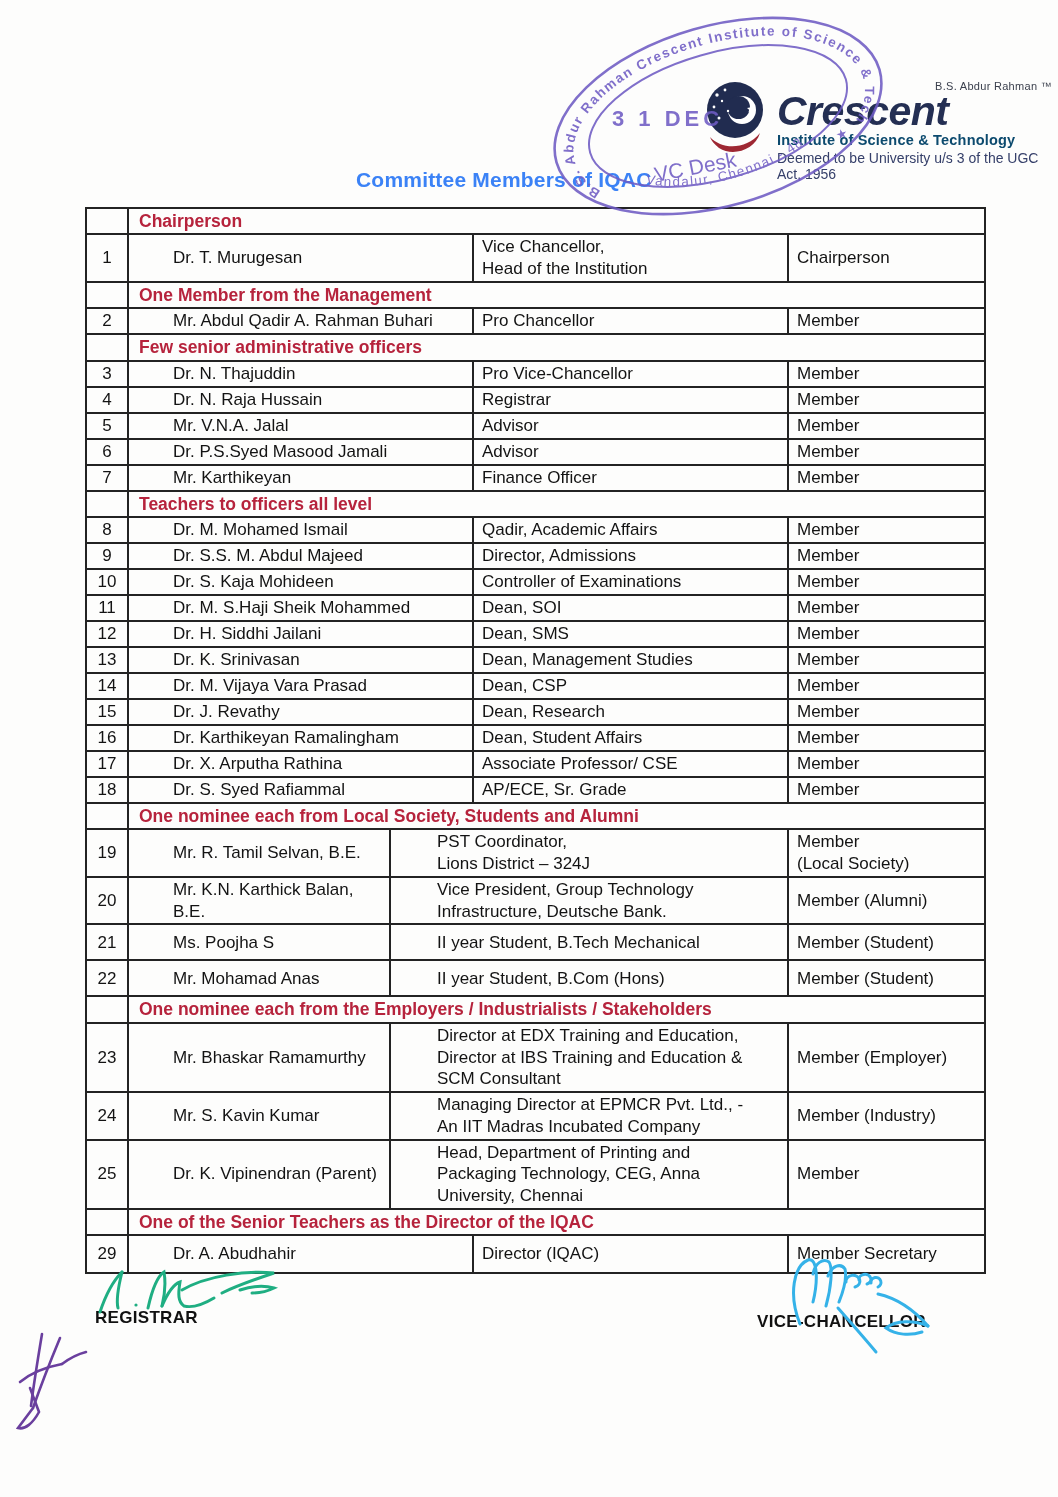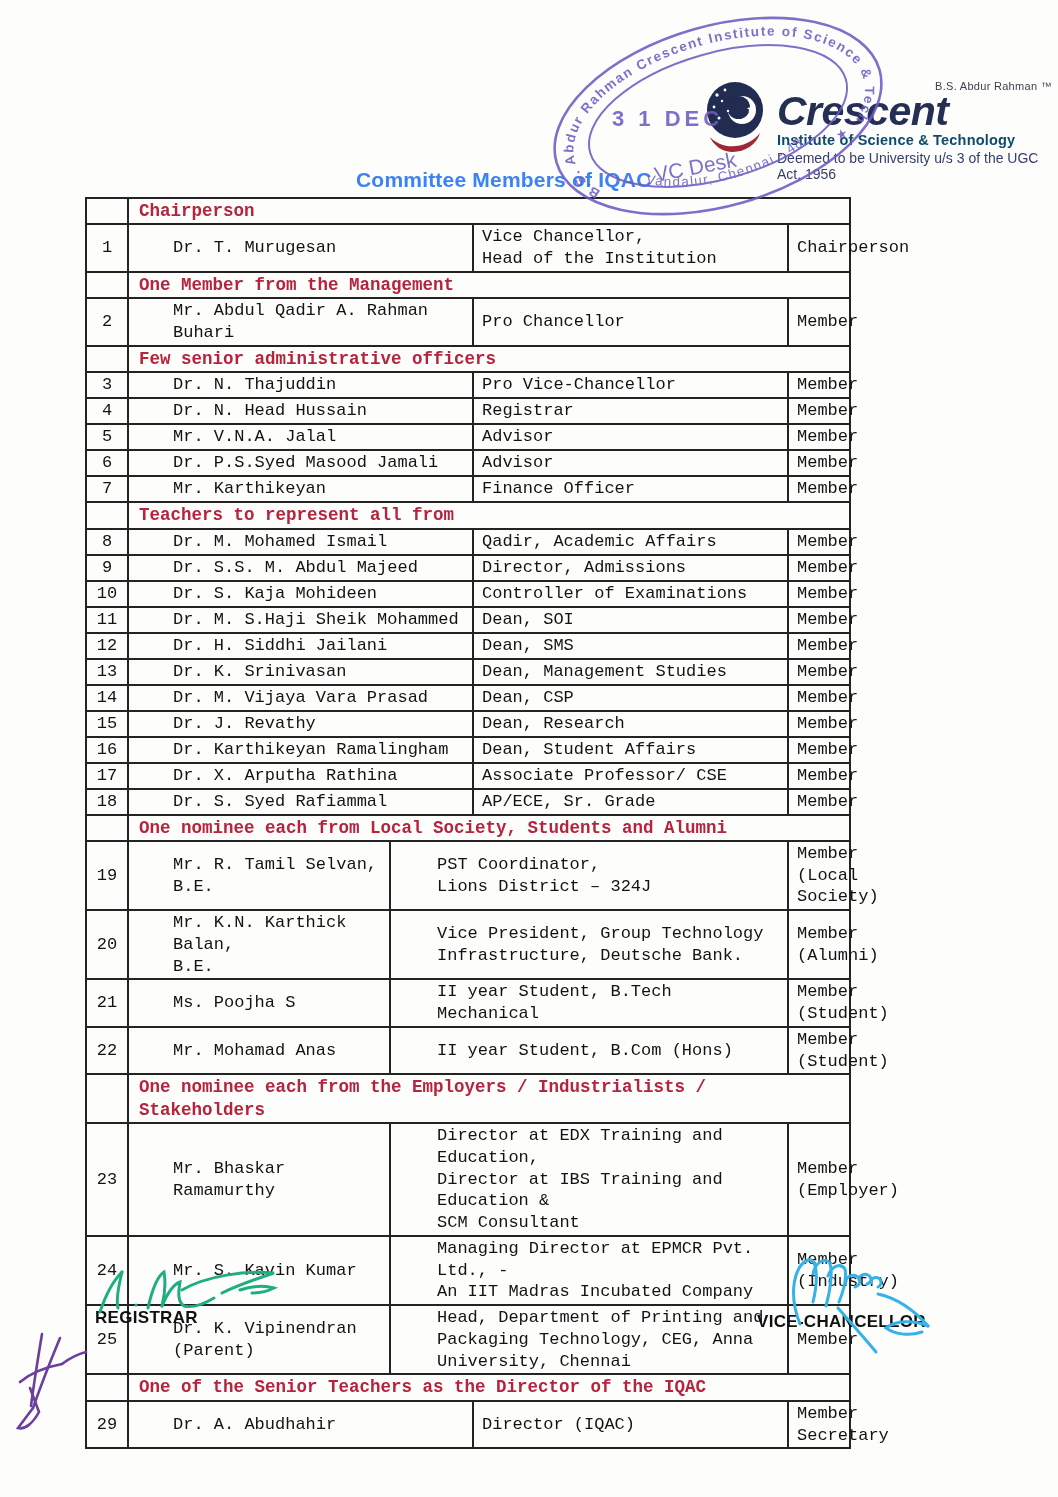--- a/index.html
+++ b/index.html
@@ -17,24 +17,23 @@
   .logo { position:absolute; left:702px; top:80px; display:flex; z-index:3; }
   .logo-emblem { width:66px; height:80px; flex:0 0 66px; }
   .logo-textblock { margin-left:9px; }
   .logo-pre { font-size:11px; color:#3a3f4c; text-align:right; padding-right:6px; letter-spacing:0.3px; }
   .logo-name { font-size:41px; font-weight:800; color:#242f53; line-height:0.95; letter-spacing:-0.5px;font-style:italic; }
   .logo-sub { font-size:14.5px; font-weight:bold; color:#0c4a6e; letter-spacing:0.2px; margin-top:1px; }
   .logo-tag { font-size:14px; color:#36406a; margin-top:2px; text-align:left; }
   .stamp { position:absolute; left:528px; top:10px; z-index:4; pointer-events:none; opacity:0.88; }
   
   .committee-table {
-    position:absolute; left:85px; top:197px; width:766px;
+    position:absolute; left:85px; top:207px; width:901px;
     border:2px solid #232323; background:rgba(255,255,255,0.0);
     z-index:2;
-    font-family:Liberation Mono, monospace;
   }
   .trow { display:flex; border-bottom:2px solid #232323; min-height:26px; }
   .trow:last-child { border-bottom:none; }
   .trow.tall { min-height:36px; }
   .c { border-right:2px solid #232323; padding:1px 8px; display:flex; align-items:center;
        font-size:17px; line-height:1.28; white-space:pre-line; }
   .c:last-child { border-right:none; }
   .c.sno { flex:0 0 42px; justify-content:center; padding:1px 2px; }
   .c.name { flex:0 0 345px;padding-left:44px; }
   .c.desig { flex:0 0 315px; }
@@ -127,21 +126,21 @@
         <div class="c label">Few senior administrative officers</div>
       </div>
       <div class="trow member">
         <div class="c sno">3</div>
         <div class="c name">Dr. N. Thajuddin</div>
         <div class="c desig">Pro Vice-Chancellor</div>
         <div class="c role">Member</div>
       </div>
       <div class="trow member">
         <div class="c sno">4</div>
-        <div class="c name">Dr. N. Head Hussain</div>
+        <div class="c name">Dr. N. Raja Hussain</div>
         <div class="c desig">Registrar</div>
         <div class="c role">Member</div>
       </div>
       <div class="trow member">
         <div class="c sno">5</div>
         <div class="c name">Mr. V.N.A. Jalal</div>
         <div class="c desig">Advisor</div>
         <div class="c role">Member</div>
       </div>
       <div class="trow member">
@@ -151,21 +150,21 @@
         <div class="c role">Member</div>
       </div>
       <div class="trow member">
         <div class="c sno">7</div>
         <div class="c name">Mr. Karthikeyan</div>
         <div class="c desig">Finance Officer</div>
         <div class="c role">Member</div>
       </div>
       <div class="trow section">
         <div class="c sno"></div>
-        <div class="c label">Teachers to represent all from</div>
+        <div class="c label">Teachers to officers all level</div>
       </div>
       <div class="trow member">
         <div class="c sno">8</div>
         <div class="c name">Dr. M. Mohamed Ismail</div>
         <div class="c desig">Qadir, Academic Affairs</div>
         <div class="c role">Member</div>
       </div>
       <div class="trow member">
         <div class="c sno">9</div>
         <div class="c name">Dr. S.S. M. Abdul Majeed</div>

